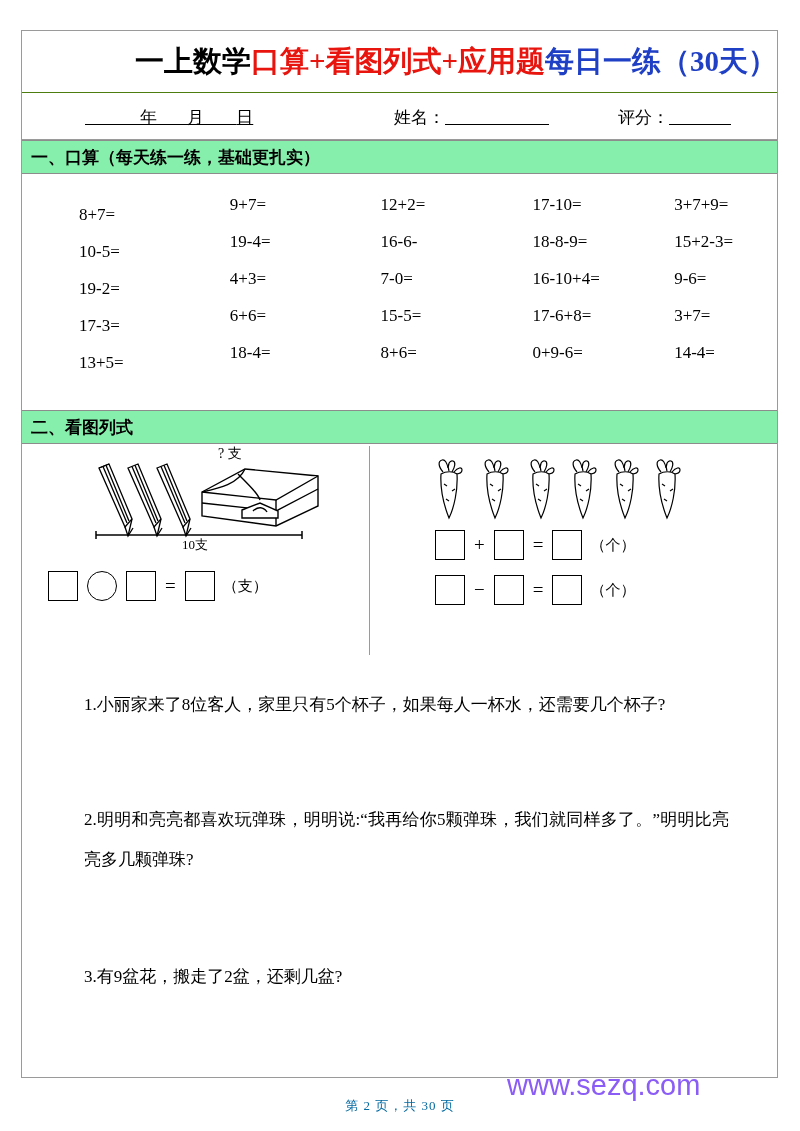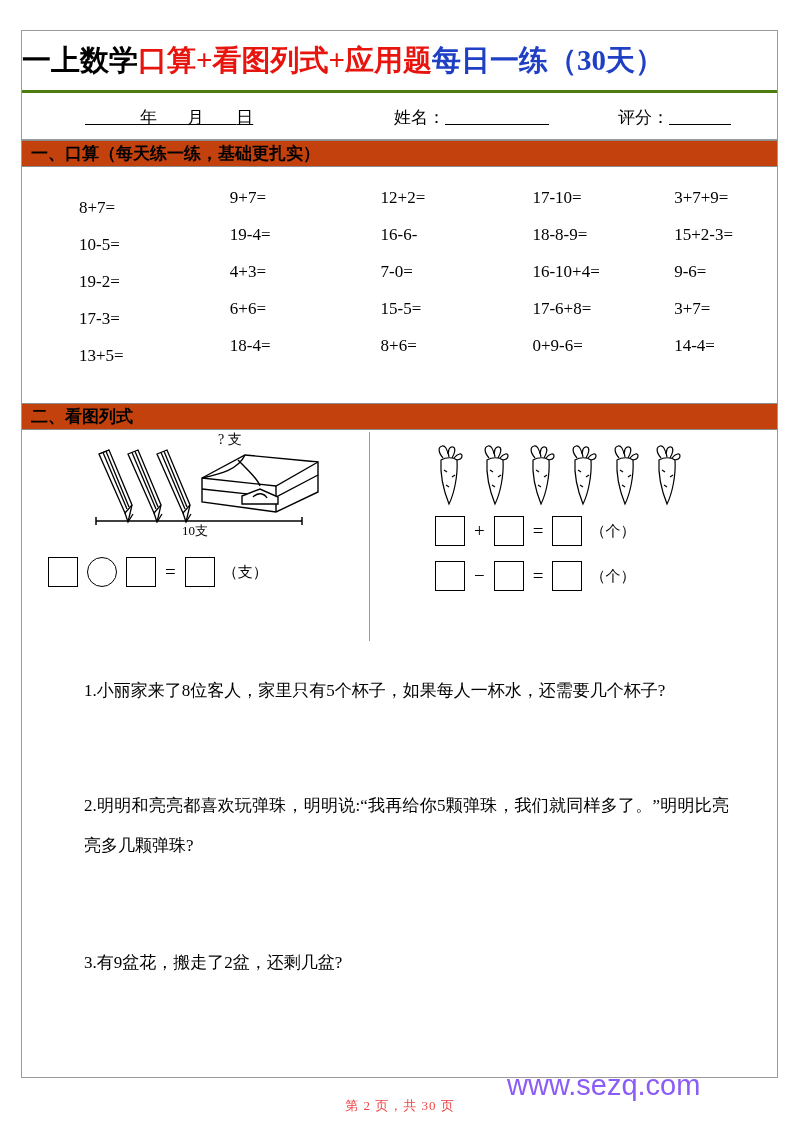--- a/index.html
+++ b/index.html
@@ -32,24 +32,24 @@
     width: 757px;
     height: 1048px;
     border: 1px solid #9a9a9a;
     box-sizing: border-box;
     background: #fff;
   }
 
   
   .title-row {
     height: 62px;
-    border-bottom: 3px solid #4d7c0f;
+    border-bottom: 1px solid #4d7c0f;
     display: flex;
     align-items: center;
-    justify-content: flex-start;
+    justify-content: flex-end;
     box-sizing: border-box;
   }
   .title-text {
     font-family: "Liberation Serif", "DejaVu Serif", serif;
     font-weight: bold;
     font-size: 29px;
     letter-spacing: 0px;
     white-space: nowrap;
   }
   .t-black { color: #000000; }
@@ -84,25 +84,25 @@
     white-space: nowrap;
   }
   .ul-long { display: inline-block; border-bottom: 1px solid #000; width: 104px; height: 15px; vertical-align: -2px;}
   .ul-mid  { display: inline-block; border-bottom: 1px solid #000; width: 62px; height: 15px; vertical-align: -2px;}
   .ul-s1   { display: inline-block; border-bottom: 1px solid #000; width: 55px; height: 15px; vertical-align: -2px;}
   .ul-s2   { display: inline-block; border-bottom: 1px solid #000; width: 30px; height: 15px; vertical-align: -2px;}
   .ul-s3   { display: inline-block; border-bottom: 1px solid #000; width: 28px; height: 15px; vertical-align: -2px;}
 
   
   .sec-head {
-    background: #c2410c;
+    background: #86efac;
     border-top: 1px solid #8c8c8c;
     border-bottom: 1px solid #8c8c8c;
     box-sizing: border-box;
-    height: 27px;
+    height: 34px;
     display: flex;
     align-items: center;
     padding-left: 9px;
     font-weight: bold;
     font-size: 17px;
   }
 
   
   .calc-block {
     padding: 12px 0 10px 0;
@@ -218,21 +218,21 @@
     white-space: nowrap;
     z-index: 5;
   }
   .footer {
     position: absolute;
     left: 0;
     top: 1097px;
     width: 800px;
     text-align: center;
     font-size: 13px;
-    color: #ef4444;
+    color: #0369a1;
     letter-spacing: 1px;
   }
 </style>
 </head>
 <body>
 
 <div class="page">
 
   <div class="sheet">
 

